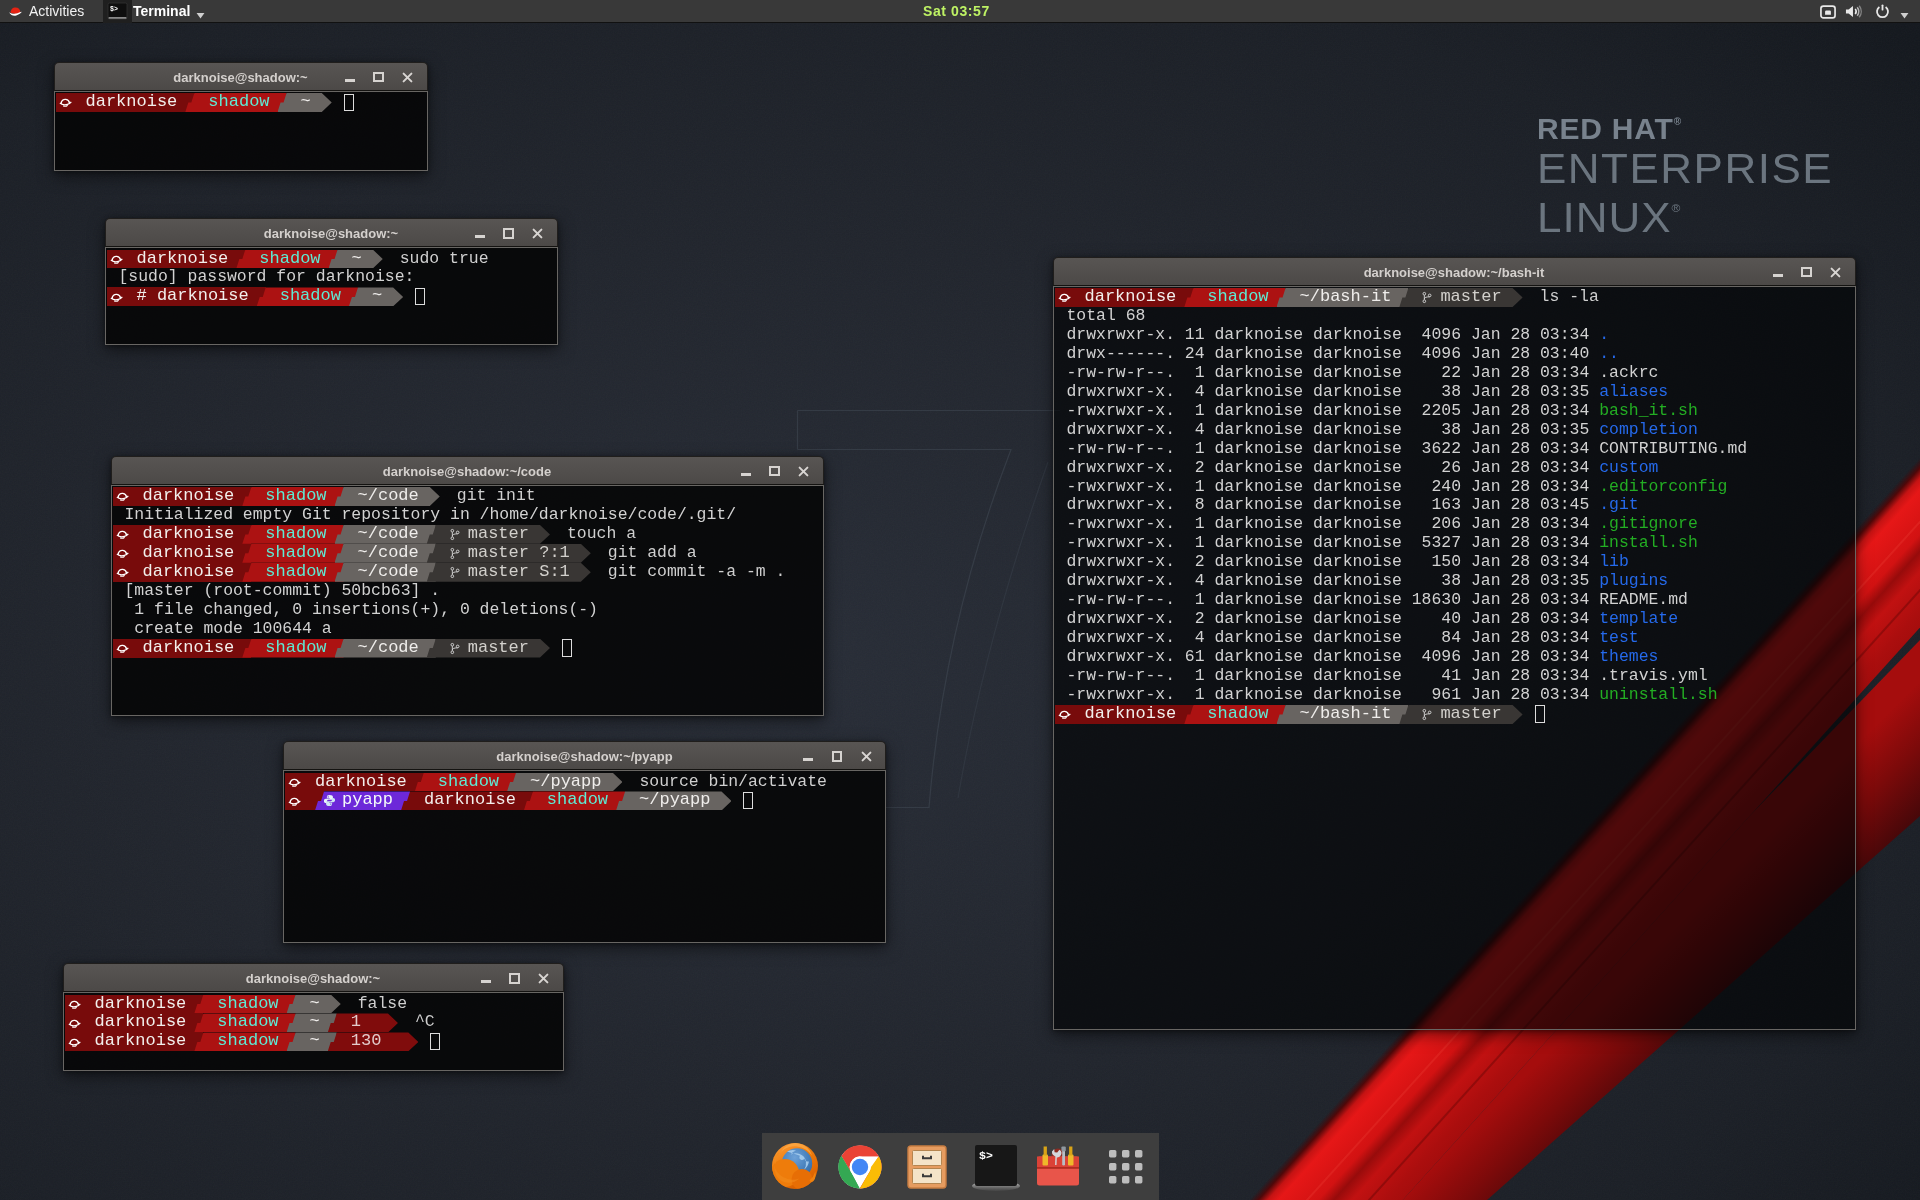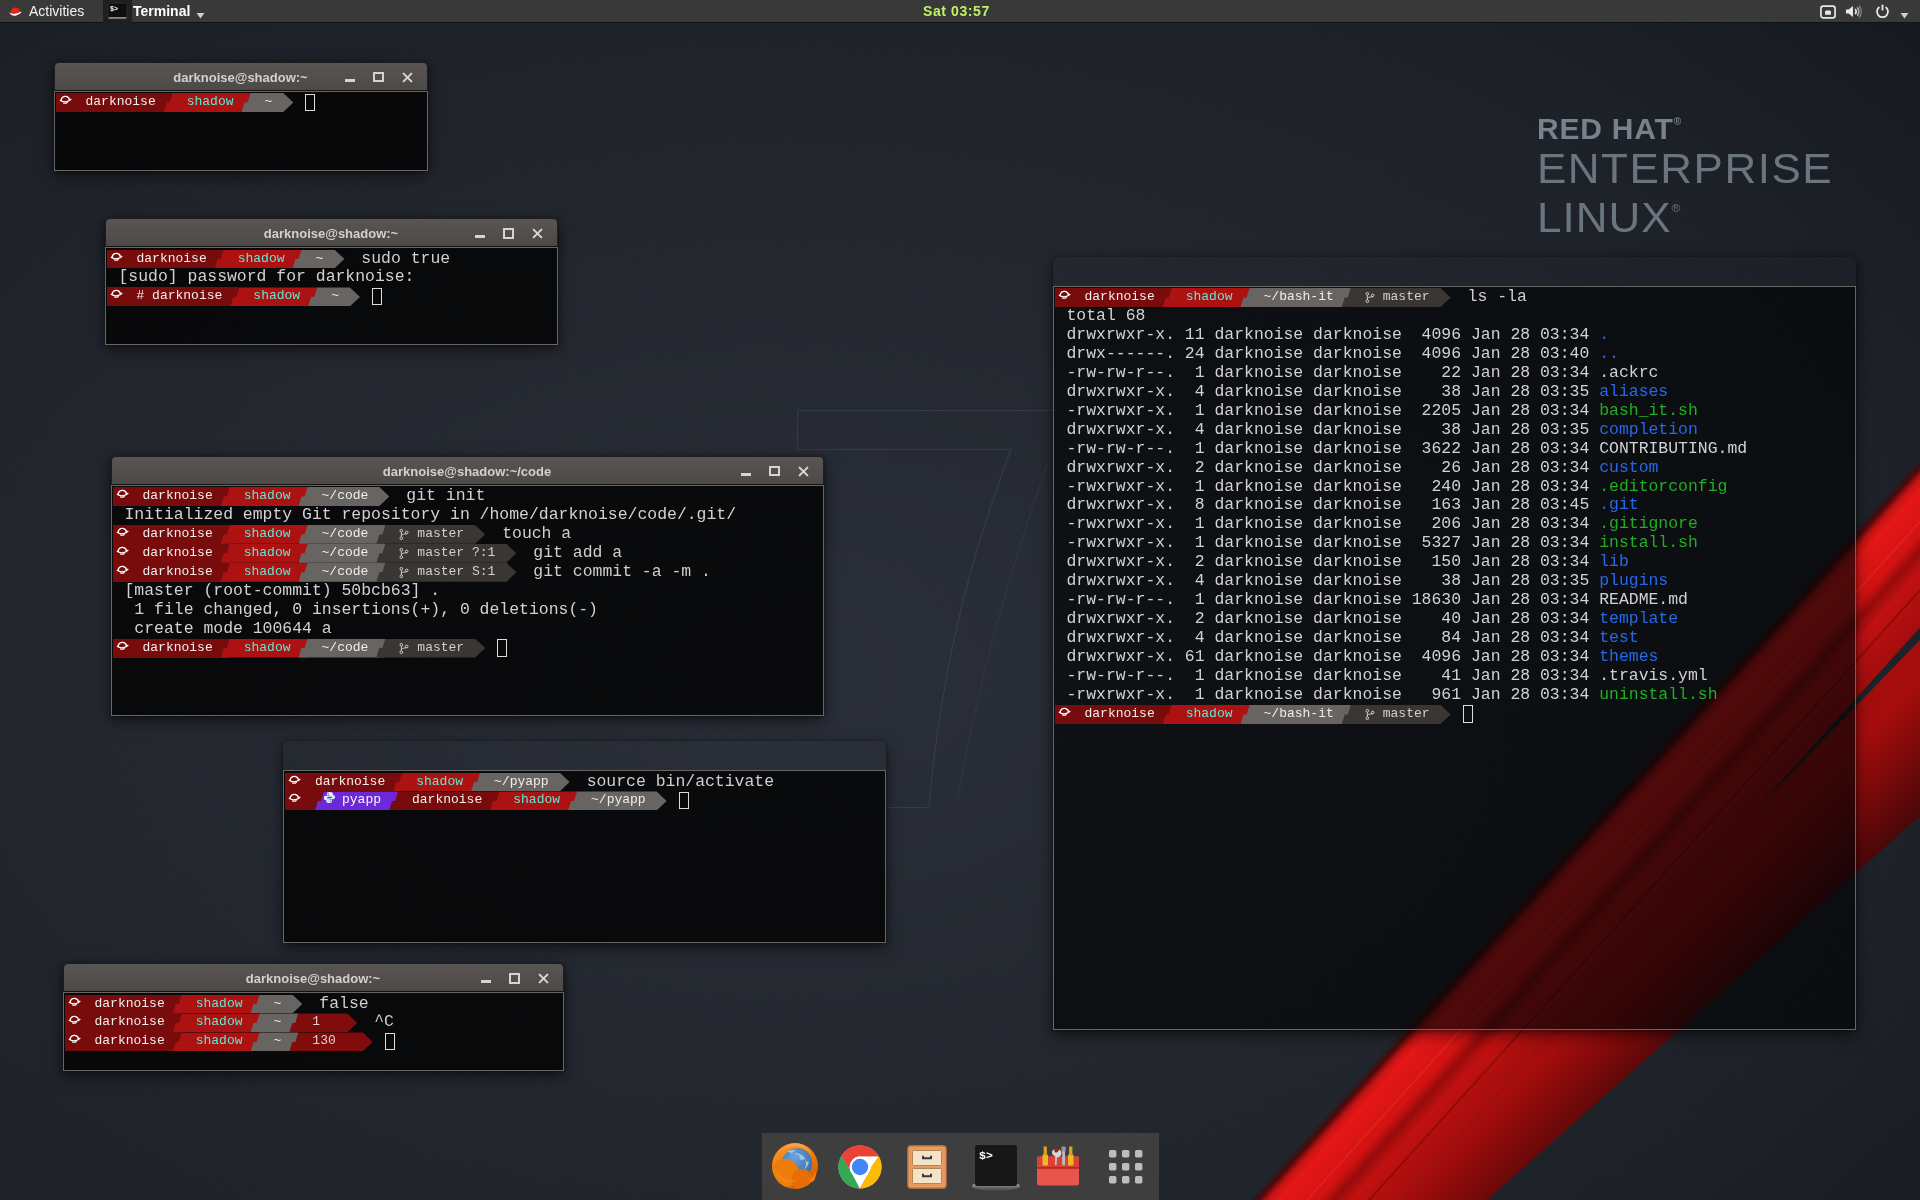--- a/index.html
+++ b/index.html
@@ -28,21 +28,21 @@
 .tb{position:absolute;left:0;top:0;right:0;height:29px;background:linear-gradient(#585553,#4c4947);border:1px solid #201e1c;border-bottom:1px solid #141311;border-radius:5px 5px 0 0;line-height:28px;text-align:center}
 .tt{font-size:13px;font-weight:bold;color:#d4d0cd}
 .b{position:absolute;top:0;height:28px;color:#d8d5d2;text-align:center}
 .bm{right:66px;width:22px}.bm i{display:inline-block;width:10px;height:3px;background:#d6d3d0;margin-top:14px}
 .bx{right:37px;width:22px}
 .bx i{display:inline-block;width:10.5px;height:10.5px;border:2px solid #d6d3d0;margin-top:9px}
 .bc{right:8px;width:22px}.bc svg{margin-top:9px}
 .ct{position:absolute;left:0;top:29px;right:0;bottom:0;background:rgba(3,3,4,0.84);border:1px solid #686663;border-3op:none;padding:1.5px 0 0 1px;overflow:hidden;font-family:"Liberation Mono",monospace;font-size:16.45px;line-height:18.96px;color:#d2d2d2;white-space:pre}
 .ln{height:18.96px;display:flex;align-items:stretch;white-space:pre}
 .tx{padding-left:12px}
-.sg{display:flex;height:100%;font-size:13px}
+.sg{display:flex;align-items:center;height:100%;font-size:17px}
 .sg+.sg{margin-left:-9px;clip-path:polygon(9px 0,100% 0,100% 100%,0 100%,3px 50%,6px 50%);padding-left:23px;padding-right:17px}
 .sg.ar{clip-path:polygon(9px 0,calc(100% - 10px) 0,100% 50%,calc(100% - 10px) 100%,0 100%,3px 50%,6px 50%);padding-right:21px}
 .fs{padding:0 17px 0 1px}
 .fs.stub{padding-right:9px}
 .s1,.s1b,.stub{background:#780b0b;color:#f2efec}
 .s2{background:#ac1212;color:#5eead4}
 .s3{background:#686461;color:#f0eeec}
 .s4{background:#393634;color:#d2d0cc}
 .s5{background:#800c0c;color:#e3cccc}
 .sg.ar.s5{padding-right:37px}
@@ -288,20 +288,23 @@
               <path d="M0.9 7.5 C3.3 9.5 6.5 9.9 9.1 9.1 C10.7 8.6 12.1 7.7 13.3 6.3" fill="none" stroke="#fff" stroke-width="1.4"></path>
               <path d="M4.5 10.7 C6.3 11.4 8.2 11 9.3 10" fill="none" stroke="#fff" stroke-width="1.2"></path>
             </svg></i>darknoise</span><span class="sg s2">shadow</span><span class="sg s3">~/code</span><span class="sg s4 ar"><i class="br"><svg viewBox="0 0 12 15" width="10" height="13">
               <circle cx="2.8" cy="3" r="1.6" fill="none" stroke="#d8d8d8" stroke-width="1.1"></circle>
               <circle cx="9.2" cy="5" r="1.6" fill="none" stroke="#d8d8d8" stroke-width="1.1"></circle>
               <circle cx="2.8" cy="12" r="1.6" fill="none" stroke="#d8d8d8" stroke-width="1.1"></circle>
               <path d="M2.8 4.7 V10.3 M2.8 9.2 Q2.9 6.7 9.2 6.7" fill="none" stroke="#d8d8d8" stroke-width="1.1"></path>
             </svg></i>master</span><span class="cur"></span></div></div>
   </div>
 <div class="win" style="left:283px;top:741px;width:603px;height:202px">
+    <div class="tb"><span class="tt">darknoise@shadow:~/pyapp</span><span class="b bm"><i></i></span><span class="b bx"><i></i></span><span class="b bc"><svg width="11" height="11" viewBox="0 0 11 11">
+          <path d="M1.6 1.6 L9.4 9.4 M9.4 1.6 L1.6 9.4" stroke="#d8d5d2" stroke-width="2" stroke-linecap="round"></path>
+        </svg></span></div>
     <div class="ct"><div class="ln"><span class="sg s1 fs"><i class="hat"><svg viewBox="0 0 14 13" width="13" height="12">
               <path d="M2.3 8.4 C2.2 5.2 4.8 3.3 7.4 3.7 C9.7 4.1 11.1 5.7 11.2 7.5" fill="none" stroke="#fff" stroke-width="1.5"></path>
               <path d="M0.9 7.5 C3.3 9.5 6.5 9.9 9.1 9.1 C10.7 8.6 12.1 7.7 13.3 6.3" fill="none" stroke="#fff" stroke-width="1.4"></path>
               <path d="M4.5 10.7 C6.3 11.4 8.2 11 9.3 10" fill="none" stroke="#fff" stroke-width="1.2"></path>
             </svg></i>darknoise</span><span class="sg s2">shadow</span><span class="sg s3 ar">~/pyapp</span><span class="cmd">source bin/activate</span></div><div class="ln"><span class="sg s1 stub fs"><i class="hat"><svg viewBox="0 0 14 13" width="13" height="12">
               <path d="M2.3 8.4 C2.2 5.2 4.8 3.3 7.4 3.7 C9.7 4.1 11.1 5.7 11.2 7.5" fill="none" stroke="#fff" stroke-width="1.5"></path>
               <path d="M0.9 7.5 C3.3 9.5 6.5 9.9 9.1 9.1 C10.7 8.6 12.1 7.7 13.3 6.3" fill="none" stroke="#fff" stroke-width="1.4"></path>
               <path d="M4.5 10.7 C6.3 11.4 8.2 11 9.3 10" fill="none" stroke="#fff" stroke-width="1.2"></path>
             </svg></i></span><span class="sg st"><i class="py"><svg viewBox="0 0 14 14" width="13" height="13">
               <path d="M7 1 C4.8 1 4.2 2 4.2 3.2 V4.6 H7.3 V5.2 H3 C1.8 5.2 1 6 1 7.5 C1 9 1.8 9.8 3 9.8 H4.2 V8.2 C4.2 7 5 6.3 6.2 6.3 H9 C10 6.3 10.7 5.6 10.7 4.6 V3.2 C10.7 2 9.8 1 7 1 Z M5.6 2.4 a.7 .7 0 1 1 0 1.4 a.7 .7 0 1 1 0 -1.4 Z" fill="#e8f4fb"></path>
@@ -320,20 +323,23 @@
               <path d="M2.3 8.4 C2.2 5.2 4.8 3.3 7.4 3.7 C9.7 4.1 11.1 5.7 11.2 7.5" fill="none" stroke="#fff" stroke-width="1.5"></path>
               <path d="M0.9 7.5 C3.3 9.5 6.5 9.9 9.1 9.1 C10.7 8.6 12.1 7.7 13.3 6.3" fill="none" stroke="#fff" stroke-width="1.4"></path>
               <path d="M4.5 10.7 C6.3 11.4 8.2 11 9.3 10" fill="none" stroke="#fff" stroke-width="1.2"></path>
             </svg></i>darknoise</span><span class="sg s2">shadow</span><span class="sg s3">~</span><span class="sg s5 ar">1</span><span class="cmd">^C</span></div><div class="ln"><span class="sg s1 fs"><i class="hat"><svg viewBox="0 0 14 13" width="13" height="12">
               <path d="M2.3 8.4 C2.2 5.2 4.8 3.3 7.4 3.7 C9.7 4.1 11.1 5.7 11.2 7.5" fill="none" stroke="#fff" stroke-width="1.5"></path>
               <path d="M0.9 7.5 C3.3 9.5 6.5 9.9 9.1 9.1 C10.7 8.6 12.1 7.7 13.3 6.3" fill="none" stroke="#fff" stroke-width="1.4"></path>
               <path d="M4.5 10.7 C6.3 11.4 8.2 11 9.3 10" fill="none" stroke="#fff" stroke-width="1.2"></path>
             </svg></i>darknoise</span><span class="sg s2">shadow</span><span class="sg s3">~</span><span class="sg s5 ar">130</span><span class="cur"></span></div></div>
   </div>
 <div class="win" style="left:1052.5px;top:256.5px;width:803px;height:773px">
+    <div class="tb"><span class="tt">darknoise@shadow:~/bash-it</span><span class="b bm"><i></i></span><span class="b bx"><i></i></span><span class="b bc"><svg width="11" height="11" viewBox="0 0 11 11">
+          <path d="M1.6 1.6 L9.4 9.4 M9.4 1.6 L1.6 9.4" stroke="#d8d5d2" stroke-width="2" stroke-linecap="round"></path>
+        </svg></span></div>
     <div class="ct" style="background:rgba(2,3,4,0.66)"><div class="ln"><span class="sg s1 fs"><i class="hat"><svg viewBox="0 0 14 13" width="13" height="12">
               <path d="M2.3 8.4 C2.2 5.2 4.8 3.3 7.4 3.7 C9.7 4.1 11.1 5.7 11.2 7.5" fill="none" stroke="#fff" stroke-width="1.5"></path>
               <path d="M0.9 7.5 C3.3 9.5 6.5 9.9 9.1 9.1 C10.7 8.6 12.1 7.7 13.3 6.3" fill="none" stroke="#fff" stroke-width="1.4"></path>
               <path d="M4.5 10.7 C6.3 11.4 8.2 11 9.3 10" fill="none" stroke="#fff" stroke-width="1.2"></path>
             </svg></i>darknoise</span><span class="sg s2">shadow</span><span class="sg s3">~/bash-it</span><span class="sg s4 ar"><i class="br"><svg viewBox="0 0 12 15" width="10" height="13">
               <circle cx="2.8" cy="3" r="1.6" fill="none" stroke="#d8d8d8" stroke-width="1.1"></circle>
               <circle cx="9.2" cy="5" r="1.6" fill="none" stroke="#d8d8d8" stroke-width="1.1"></circle>
               <circle cx="2.8" cy="12" r="1.6" fill="none" stroke="#d8d8d8" stroke-width="1.1"></circle>
               <path d="M2.8 4.7 V10.3 M2.8 9.2 Q2.9 6.7 9.2 6.7" fill="none" stroke="#d8d8d8" stroke-width="1.1"></path>
             </svg></i>master</span><span class="cmd">ls -la</span></div><div class="ln"><span class="tx">total 68</span></div><div class="ln"><span class="tx">drwxrwxr-x. 11 darknoise darknoise  4096 Jan 28 03:34 <b class="bl">.</b></span></div><div class="ln"><span class="tx">drwx------. 24 darknoise darknoise  4096 Jan 28 03:40 <b class="bl">..</b></span></div><div class="ln"><span class="tx">-rw-rw-r--.  1 darknoise darknoise    22 Jan 28 03:34 <b class="wh">.ackrc</b></span></div><div class="ln"><span class="tx">drwxrwxr-x.  4 darknoise darknoise    38 Jan 28 03:35 <b class="bl">aliases</b></span></div><div class="ln"><span class="tx">-rwxrwxr-x.  1 darknoise darknoise  2205 Jan 28 03:34 <b class="gr">bash_it.sh</b></span></div><div class="ln"><span class="tx">drwxrwxr-x.  4 darknoise darknoise    38 Jan 28 03:35 <b class="bl">completion</b></span></div><div class="ln"><span class="tx">-rw-rw-r--.  1 darknoise darknoise  3622 Jan 28 03:34 <b class="wh">CONTRIBUTING.md</b></span></div><div class="ln"><span class="tx">drwxrwxr-x.  2 darknoise darknoise    26 Jan 28 03:34 <b class="bl">custom</b></span></div><div class="ln"><span class="tx">-rwxrwxr-x.  1 darknoise darknoise   240 Jan 28 03:34 <b class="gr">.editorconfig</b></span></div><div class="ln"><span class="tx">drwxrwxr-x.  8 darknoise darknoise   163 Jan 28 03:45 <b class="bl">.git</b></span></div><div class="ln"><span class="tx">-rwxrwxr-x.  1 darknoise darknoise   206 Jan 28 03:34 <b class="gr">.gitignore</b></span></div><div class="ln"><span class="tx">-rwxrwxr-x.  1 darknoise darknoise  5327 Jan 28 03:34 <b class="gr">install.sh</b></span></div><div class="ln"><span class="tx">drwxrwxr-x.  2 darknoise darknoise   150 Jan 28 03:34 <b class="bl">lib</b></span></div><div class="ln"><span class="tx">drwxrwxr-x.  4 darknoise darknoise    38 Jan 28 03:35 <b class="bl">plugins</b></span></div><div class="ln"><span class="tx">-rw-rw-r--.  1 darknoise darknoise 18630 Jan 28 03:34 <b class="wh">README.md</b></span></div><div class="ln"><span class="tx">drwxrwxr-x.  2 darknoise darknoise    40 Jan 28 03:34 <b class="bl">template</b></span></div><div class="ln"><span class="tx">drwxrwxr-x.  4 darknoise darknoise    84 Jan 28 03:34 <b class="bl">test</b></span></div><div class="ln"><span class="tx">drwxrwxr-x. 61 darknoise darknoise  4096 Jan 28 03:34 <b class="bl">themes</b></span></div><div class="ln"><span class="tx">-rw-rw-r--.  1 darknoise darknoise    41 Jan 28 03:34 <b class="wh">.travis.yml</b></span></div><div class="ln"><span class="tx">-rwxrwxr-x.  1 darknoise darknoise   961 Jan 28 03:34 <b class="gr">uninstall.sh</b></span></div><div class="ln"><span class="sg s1 fs"><i class="hat"><svg viewBox="0 0 14 13" width="13" height="12">

